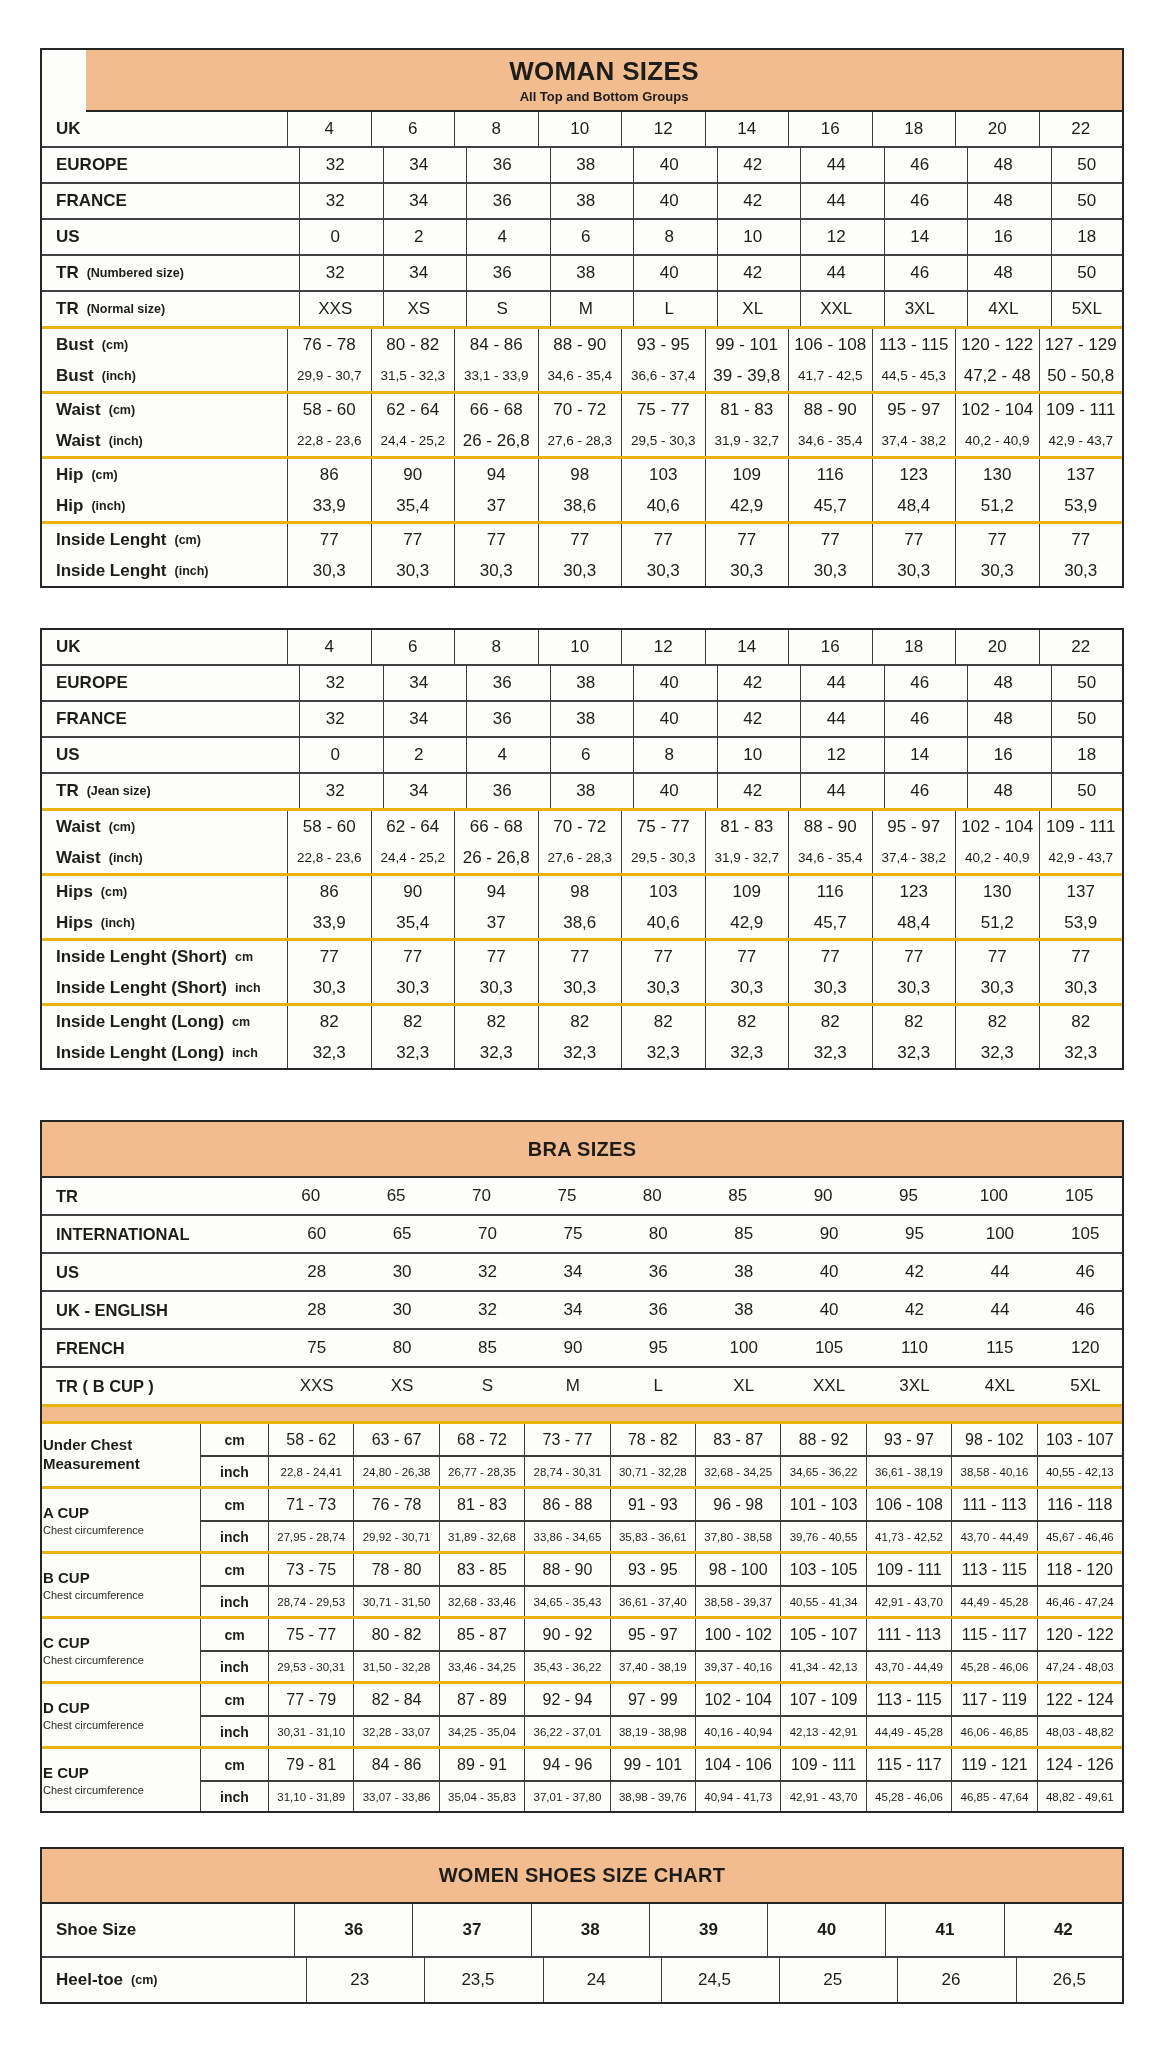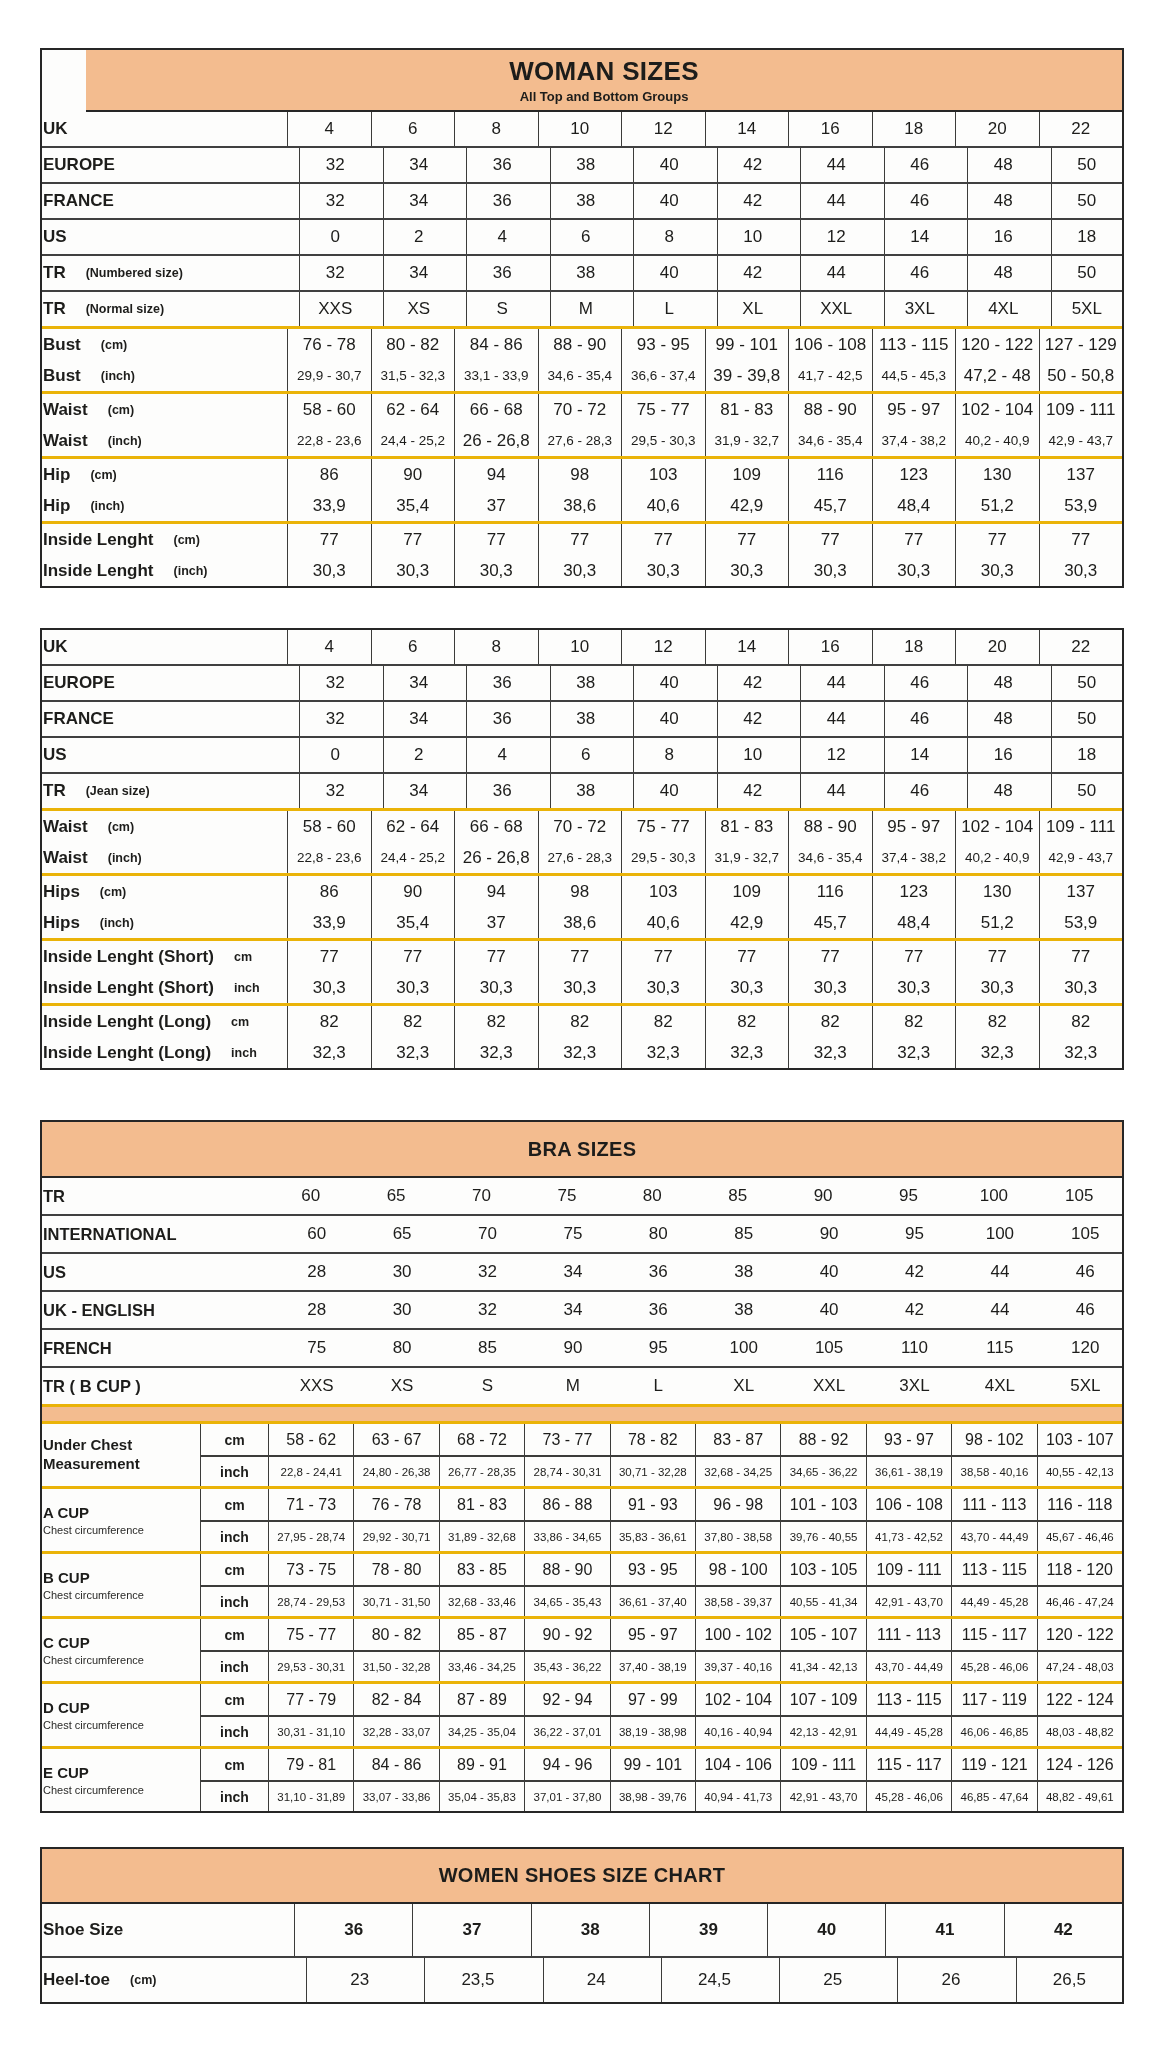--- a/index.html
+++ b/index.html
@@ -37,25 +37,25 @@
   #bra-sizes .singles .row{grid-template-columns:226px repeat(10,1fr);}
   #shoes-chart .row{grid-template-columns:252px repeat(7,1fr);}
 
   #woman-sizes .singles .row,#jeans-trousers .singles .row{height:34px;}
   #woman-sizes .pair .row,#jeans-trousers .pair .row{height:31px;}
   #bra-sizes .singles .row{height:36px;}
   #shoes-chart .row:first-child{height:52px;}
   #shoes-chart .row:last-child{height:44px;}
 
   .c{display:flex;align-items:center;justify-content:center;min-width:0;}
-  .lc{justify-content:flex-start;padding-left:1px;text-align:left;}
+  .lc{justify-content:flex-start;padding-left:14px;text-align:left;}
   .vb .row .c + .c{border-left:1.5px solid #3c3c3a;}
 
   .lmain{font-weight:700;font-size:17px;white-space:nowrap;}
-  .lsub2{font-weight:700;font-size:12.5px;margin-left:20px;white-space:nowrap;}
+  .lsub2{font-weight:700;font-size:12.5px;margin-left:8px;white-space:nowrap;}
   .v{font-size:17px;white-space:nowrap;}
   .v.small{font-size:13.5px;}
 
   
   .band{height:14px;background:#F3BC8F;}
 
   
   .cupg{display:grid;grid-template-columns:158px 68px repeat(10,1fr);grid-auto-rows:31px;align-items:stretch;}
   .cupg .c:not(.cuplab){border-left:1.5px solid #3c3c3a;}
   .cupg .rt{border-top:2px solid #3c3c3a;}

